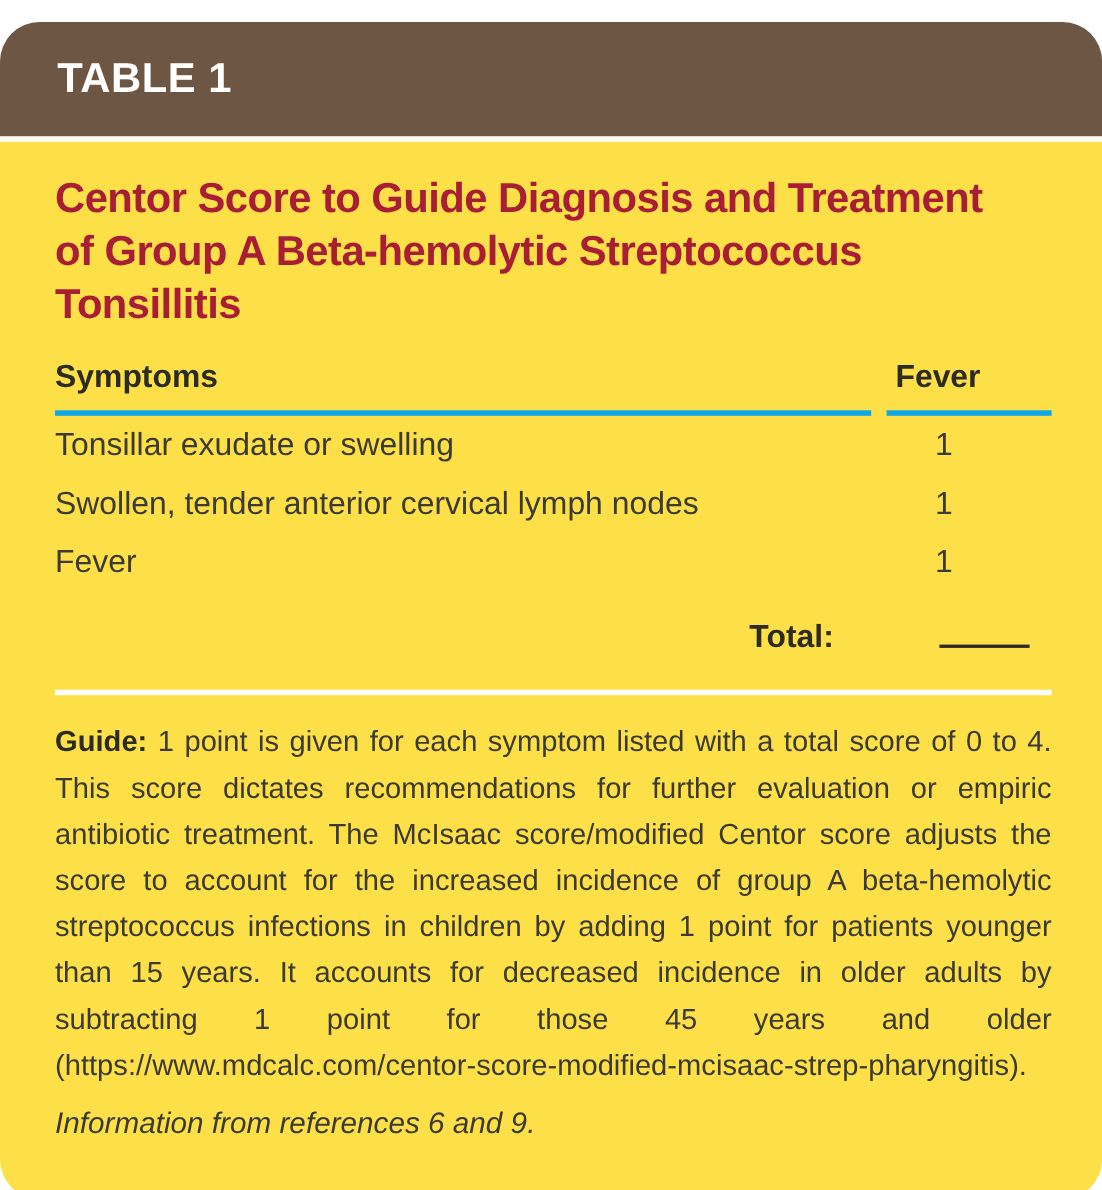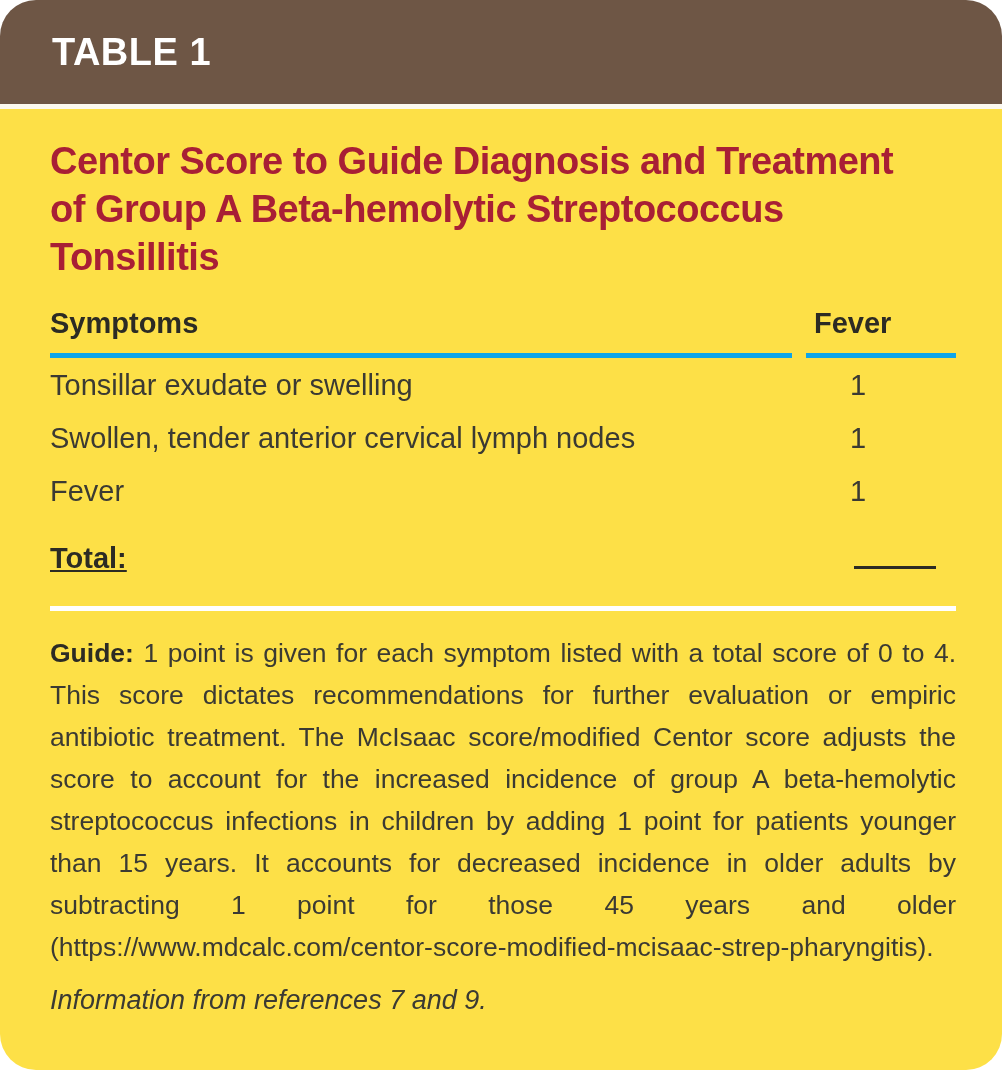--- a/index.html
+++ b/index.html
@@ -4,21 +4,21 @@
 <style>
   * { margin: 0; padding: 0; box-sizing: border-box; }
   html, body { background: #ffffff; }
   body {
     width: 1002px;
     font-family: "Liberation Sans", sans-serif;
     -webkit-font-smoothing: antialiased;
   }
   .page { width: 1002px; height: 1082px; background: #ffffff; }
 
-  .card { width: 1002px; height: 774px; }
+  .card { width: 1002px; height: 774px; margin-top: 20px; }
 
   .card-header {
     height: 104px;
     background: #6e5645;
     border-radius: 36px 36px 0 0;
     display: flex;
     align-items: center;
     padding-left: 52px;
   }
   .card-header .tag {
@@ -66,25 +66,25 @@
   .score-table td {
     font-size: 29px;
     font-weight: normal;
     color: #3b3a33;
     padding: 9px 0 8px 0;
     line-height: 36px;
   }
   .score-table tr.first-row td { }
   .score-table td.pts { padding-left: 44px; }
   .score-table td.total-label {
+    text-align: right;
     font-weight: bold;
     color: #2c2b24;
     padding-top: 22px;
     padding-right: 34px;
-    text-decoration: underline;
   }
   .score-table td.total-cell { padding-top: 22px; }
   .blank-line {
     display: inline-block;
     width: 82px;
     height: 30px;
     border-bottom: 3px solid #2c2b24;
     margin-left: 4px;
   }
 
@@ -156,17 +156,17 @@
         </tbody>
       </table>
 
       <div class="white-divider"></div>
 
       <p class="note">
         <strong>Guide:</strong>
         <span>1 point is given for each symptom listed with a total score of 0 to 4. This score dictates recommendations for further evaluation or empiric antibiotic treatment. The McIsaac score/modified Centor score adjusts the score to account for the increased incidence of group A beta-hemolytic streptococcus infections in children by adding 1 point for patients younger than 15 years. It accounts for decreased incidence in older adults by subtracting 1 point for those 45 years and older (https://www.mdcalc.com/centor-score-modified-mcisaac-strep-pharyngitis).</span>
       </p>
 
-      <p class="credit">Information from references 7 and 9.</p>
+      <p class="credit">Information from references 6 and 9.</p>
 
     </div>
   </div>
 </div>
 
 </body></html>

